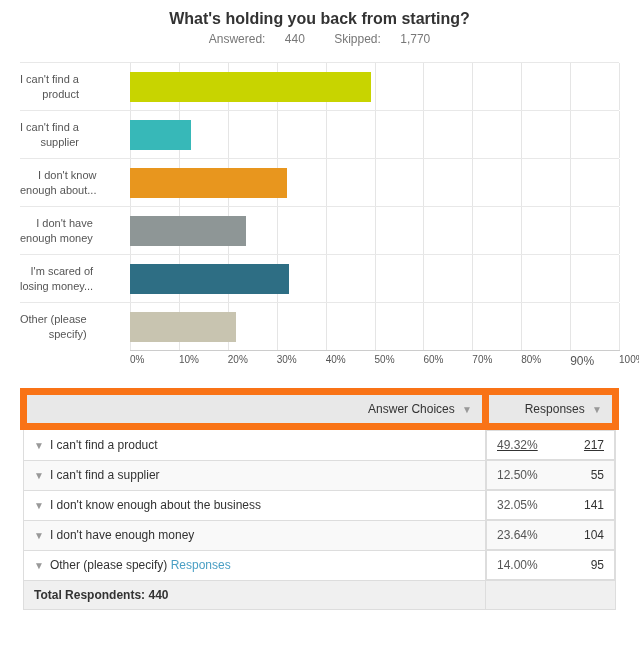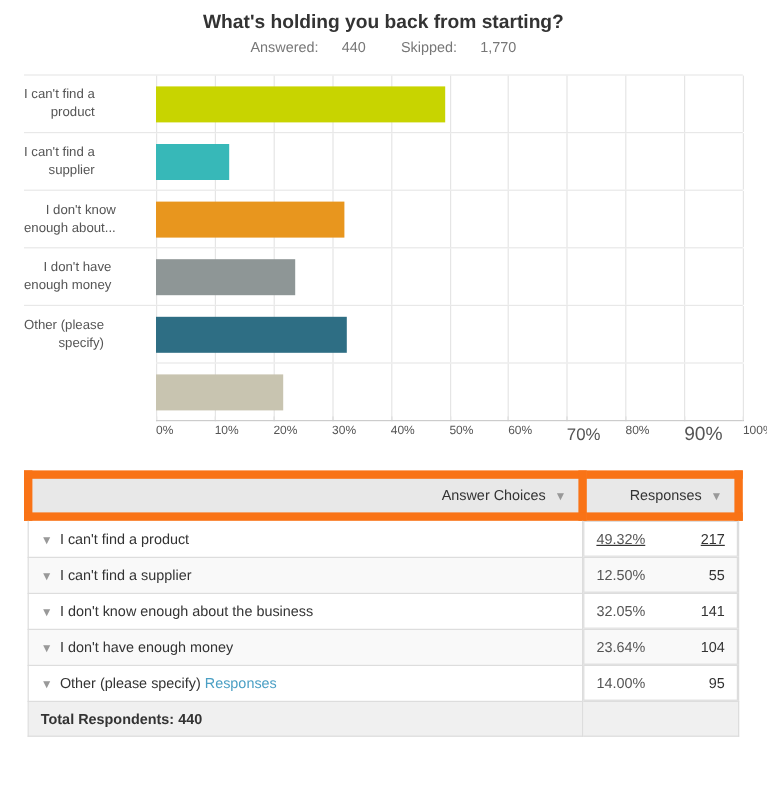--- a/index.html
+++ b/index.html
@@ -170,20 +170,24 @@
           <div class="label-text" style="white-space: pre-line;">I can't find a
 supplier</div>
         </div>
         <div class="label-cell">
           <div class="label-text" style="white-space: pre-line;">I don't know
 enough about...</div>
         </div>
         <div class="label-cell">
           <div class="label-text" style="white-space: pre-line;">I don't have
 enough money</div>
+        </div>
+        <div class="label-cell">
+          <div class="label-text" style="white-space: pre-line;">I'm scared of
+losing money...</div>
         </div>
         <div class="label-cell">
           <div class="label-text" style="white-space: pre-line;">Other (please
 specify)</div>
         </div>
       </div>
 
     <div class="bars-col" id="bars-col">
         <div class="chart-row-inner">
           <div style="position: absolute; top: 0px; bottom: 0px; left: 0%; width: 1px; background: rgb(229, 229, 229); z-index: 1;"></div>
@@ -275,23 +279,23 @@
   <div style="display:flex; margin-bottom:20px;">
     <div style="width:110px; min-width:110px;"></div>
     <div style="flex: 1 1 0%; display: flex; border-top: 1px solid rgb(204, 204, 204); margin-top: 0px;" id="x-axis">
         <div style="flex: 1 1 0%; text-align: left; font-size: 10px; color: rgb(85, 85, 85); padding-top: 3px; position: relative;"><div style="position: absolute; top: -4px; left: 0px; width: 1px; height: 4px; background: rgb(204, 204, 204);"></div><span>0%</span></div>
         <div style="flex: 1 1 0%; text-align: left; font-size: 10px; color: rgb(85, 85, 85); padding-top: 3px; position: relative;"><div style="position: absolute; top: -4px; left: 0px; width: 1px; height: 4px; background: rgb(204, 204, 204);"></div><span>10%</span></div>
         <div style="flex: 1 1 0%; text-align: left; font-size: 10px; color: rgb(85, 85, 85); padding-top: 3px; position: relative;"><div style="position: absolute; top: -4px; left: 0px; width: 1px; height: 4px; background: rgb(204, 204, 204);"></div><span>20%</span></div>
         <div style="flex: 1 1 0%; text-align: left; font-size: 10px; color: rgb(85, 85, 85); padding-top: 3px; position: relative;"><div style="position: absolute; top: -4px; left: 0px; width: 1px; height: 4px; background: rgb(204, 204, 204);"></div><span>30%</span></div>
         <div style="flex: 1 1 0%; text-align: left; font-size: 10px; color: rgb(85, 85, 85); padding-top: 3px; position: relative;"><div style="position: absolute; top: -4px; left: 0px; width: 1px; height: 4px; background: rgb(204, 204, 204);"></div><span>40%</span></div>
         <div style="flex: 1 1 0%; text-align: left; font-size: 10px; color: rgb(85, 85, 85); padding-top: 3px; position: relative;"><div style="position: absolute; top: -4px; left: 0px; width: 1px; height: 4px; background: rgb(204, 204, 204);"></div><span>50%</span></div>
         <div style="flex: 1 1 0%; text-align: left; font-size: 10px; color: rgb(85, 85, 85); padding-top: 3px; position: relative;"><div style="position: absolute; top: -4px; left: 0px; width: 1px; height: 4px; background: rgb(204, 204, 204);"></div><span>60%</span></div>
-        <div style="flex: 1 1 0%; text-align: left; font-size: 14px; color: rgb(85, 85, 85); padding-top: 3px; position: relative;"><div style="position: absolute; top: -4px; left: 0px; width: 1px; height: 4px; background: rgb(204, 204, 204);"></div><span>70%</span></div>
+        <div style="flex: 1 1 0%; text-align: left; font-size: 10px; color: rgb(85, 85, 85); padding-top: 3px; position: relative;"><div style="position: absolute; top: -4px; left: 0px; width: 1px; height: 4px; background: rgb(204, 204, 204);"></div><span>70%</span></div>
         <div style="flex: 1 1 0%; text-align: left; font-size: 10px; color: rgb(85, 85, 85); padding-top: 3px; position: relative;"><div style="position: absolute; top: -4px; left: 0px; width: 1px; height: 4px; background: rgb(204, 204, 204);"></div><span>80%</span></div>
-        <div style="flex: 1 1 0%; text-align: left; font-size: 16px; color: rgb(85, 85, 85); padding-top: 3px; position: relative;"><div style="position: absolute; top: -4px; left: 0px; width: 1px; height: 4px; background: rgb(204, 204, 204);"></div><span>90%</span></div>
+        <div style="flex: 1 1 0%; text-align: left; font-size: 12px; color: rgb(85, 85, 85); padding-top: 3px; position: relative;"><div style="position: absolute; top: -4px; left: 0px; width: 1px; height: 4px; background: rgb(204, 204, 204);"></div><span>90%</span></div>
         <div style="flex: 0 1 0%; min-width: 0px; text-align: left; font-size: 10px; color: rgb(85, 85, 85); padding-top: 3px; position: relative;"><div style="position: absolute; top: -4px; left: 0px; width: 1px; height: 4px; background: rgb(204, 204, 204);"></div><span>100%</span></div>
       </div>
   </div>
 
   <table class="data-table">
     <thead>
       <tr>
         <th>
           <span>Answer Choices</span>
           <span class="th-sort">▼</span>

